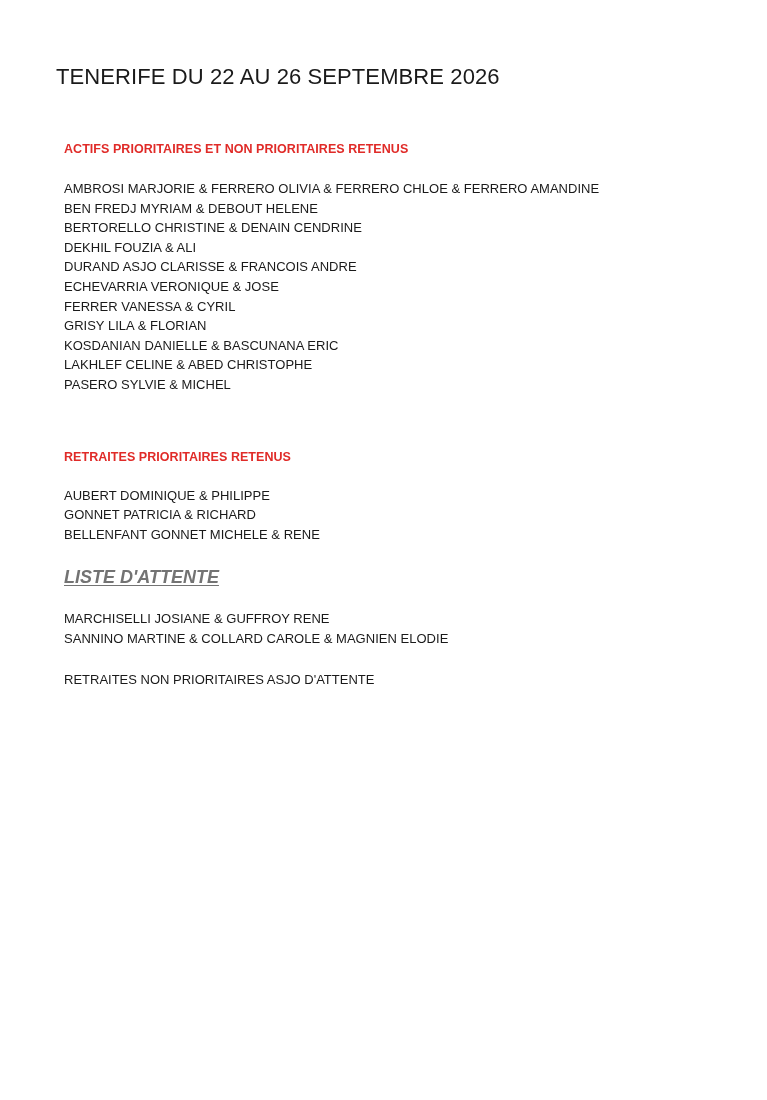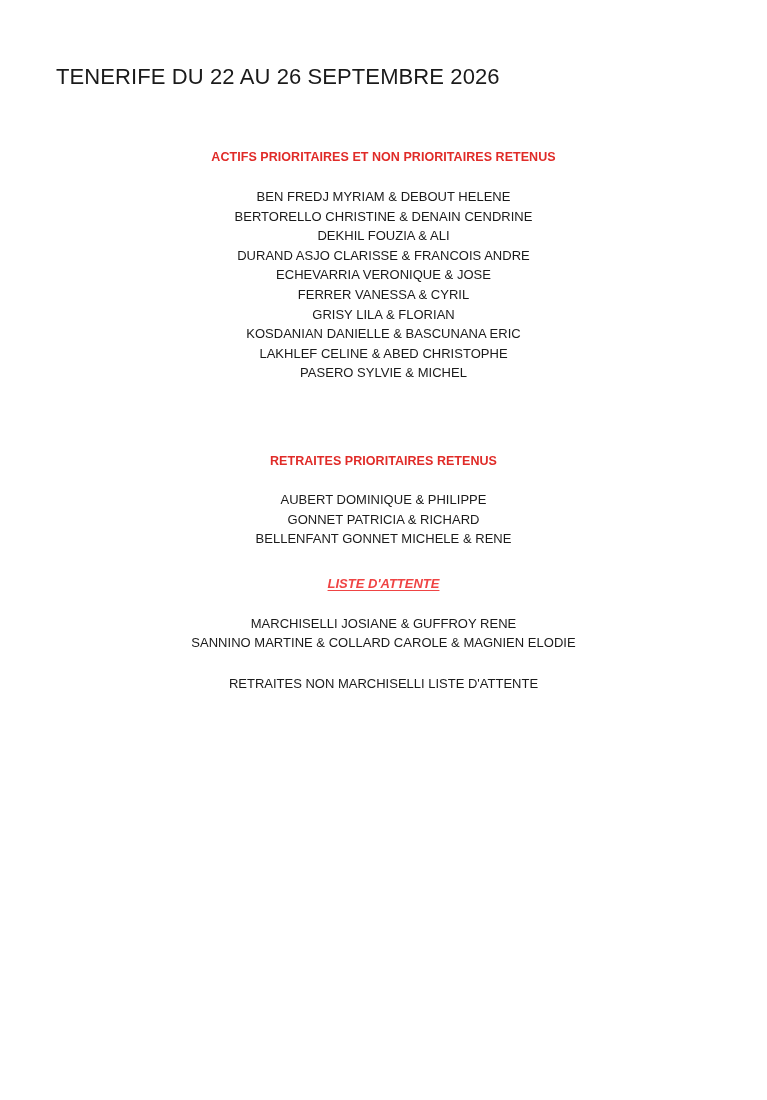--- a/index.html
+++ b/index.html
@@ -35,39 +35,38 @@
     font-size: 22px;
     font-weight: 400;
     color: #1a1a1a;
     letter-spacing: 0.1px;
     line-height: 28px;
     margin: 0;
     white-space: nowrap;
   }
 
   .section {
-    margin: 16px;
-    text-align: center;
+    margin: 8px;
   }
 
   .section-heading {
     font-size: 12.5px;
     font-weight: bold;
     color: #e02b28;
     letter-spacing: 0.05px;
     line-height: 16px;
     margin: 0;
     white-space: nowrap;
   }
 
   .subheading-underline {
-    font-size: 13px;
+    font-size: 18px;
     font-weight: bold;
     font-style: italic;
-    color: #ef4444;
+    color: #737373;
     text-decoration: underline;
     text-underline-offset: 2px;
     line-height: 17px;
     margin: 0;
     display: inline-block;
     white-space: nowrap;
   }
 
   .subheading-plain {
     font-size: 13px;
@@ -112,20 +111,21 @@
     <h1 class="doc-title">TENERIFE DU 22 AU 26 SEPTEMBRE 2026</h1>
 
     <div class="gap-title-to-h1"></div>
 
     <section class="section">
       <h2 class="section-heading">ACTIFS PRIORITAIRES ET NON PRIORITAIRES RETENUS</h2>
 
       <div class="gap-h1-to-list"></div>
 
       <ul class="name-list">
+        <li>AMBROSI MARJORIE &amp; FERRERO OLIVIA &amp; FERRERO CHLOE &amp; FERRERO AMANDINE</li>
         <li>BEN FREDJ MYRIAM &amp; DEBOUT HELENE</li>
         <li>BERTORELLO CHRISTINE &amp; DENAIN CENDRINE</li>
         <li>DEKHIL FOUZIA &amp; ALI</li>
         <li>DURAND ASJO CLARISSE &amp; FRANCOIS ANDRE</li>
         <li>ECHEVARRIA VERONIQUE &amp; JOSE</li>
         <li>FERRER VANESSA &amp; CYRIL</li>
         <li>GRISY LILA &amp; FLORIAN</li>
         <li>KOSDANIAN DANIELLE &amp; BASCUNANA ERIC</li>
         <li>LAKHLEF CELINE &amp; ABED CHRISTOPHE</li>
         <li>PASERO SYLVIE &amp; MICHEL</li>
@@ -153,20 +153,20 @@
 
       <div class="gap-sub-to-list"></div>
 
       <ul class="name-list">
         <li>MARCHISELLI JOSIANE &amp; GUFFROY RENE</li>
         <li>SANNINO MARTINE &amp; COLLARD CAROLE &amp; MAGNIEN ELODIE</li>
       </ul>
 
       <div class="gap-list-to-sub2"></div>
 
-      <div class="subheading-plain">RETRAITES NON MARCHISELLI LISTE D'ATTENTE</div>
+      <div class="subheading-plain">RETRAITES NON PRIORITAIRES ASJO D'ATTENTE</div>
 
       <div class="gap-sub2-to-list"></div>
 
     </section>
 
   </div>
 </div>
 
 </body></html>

